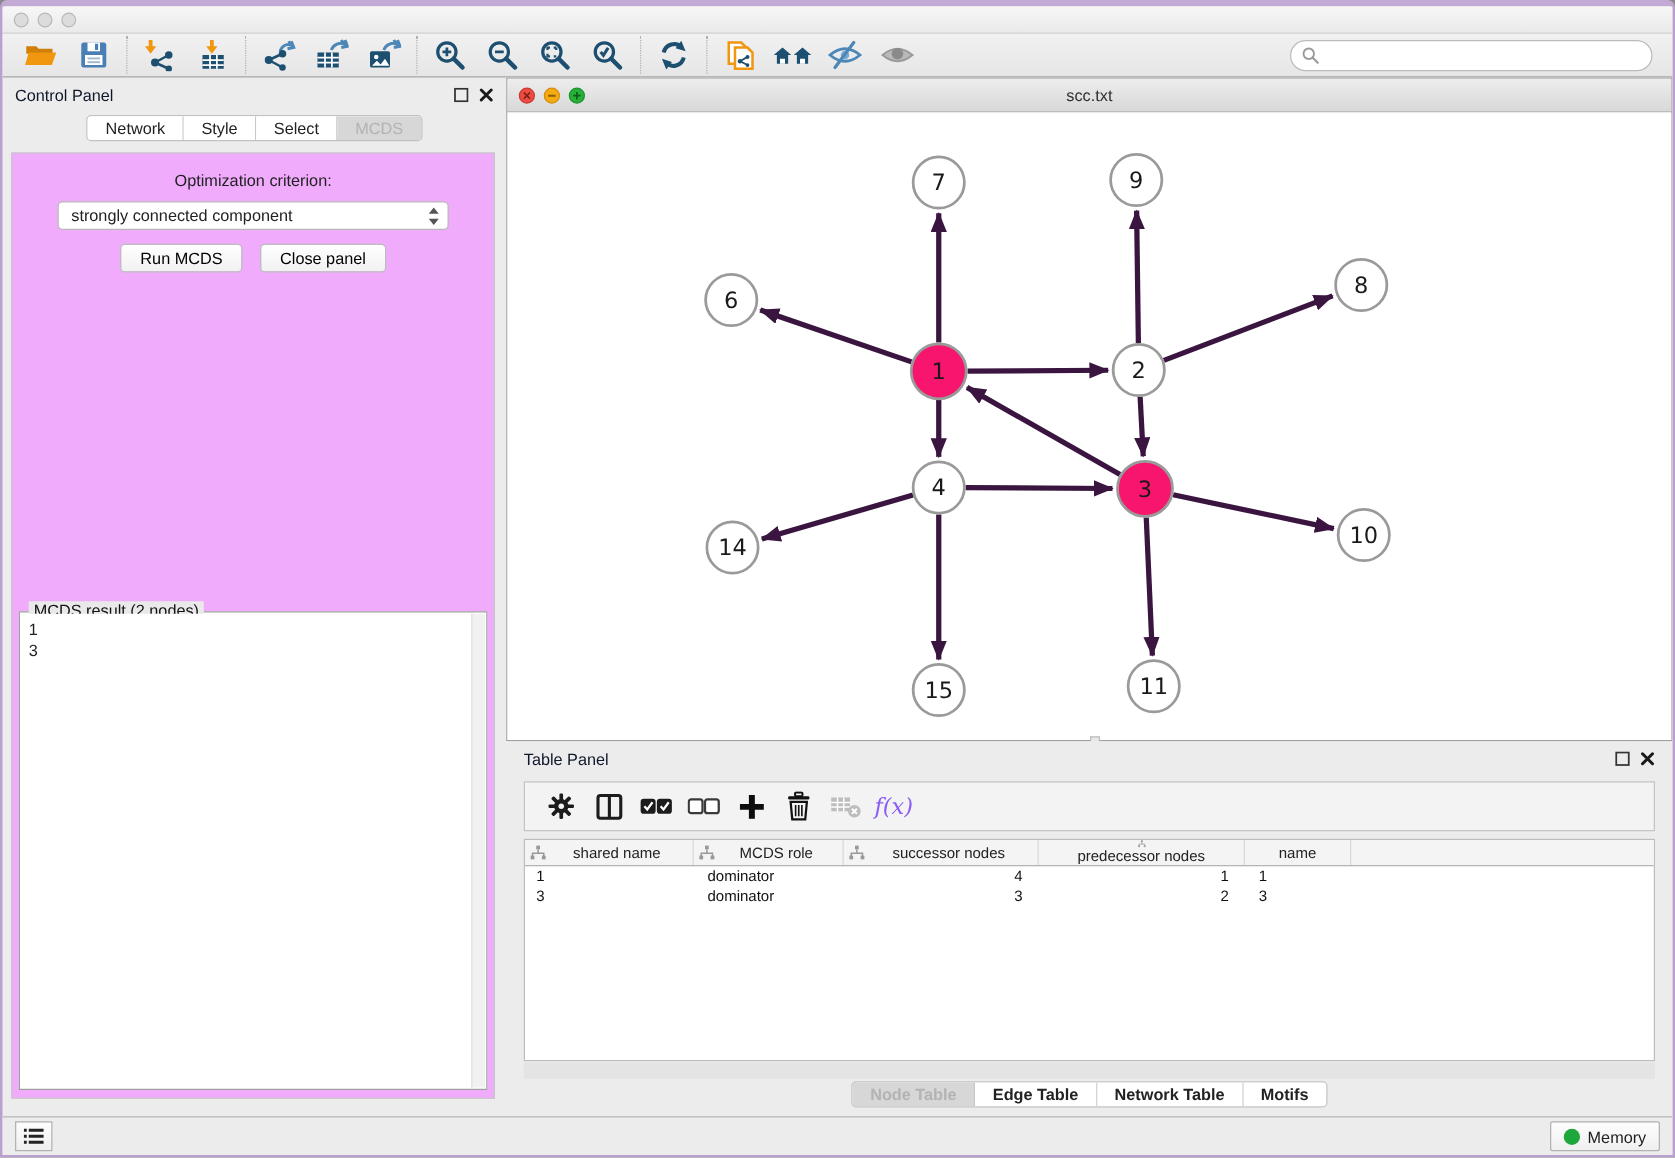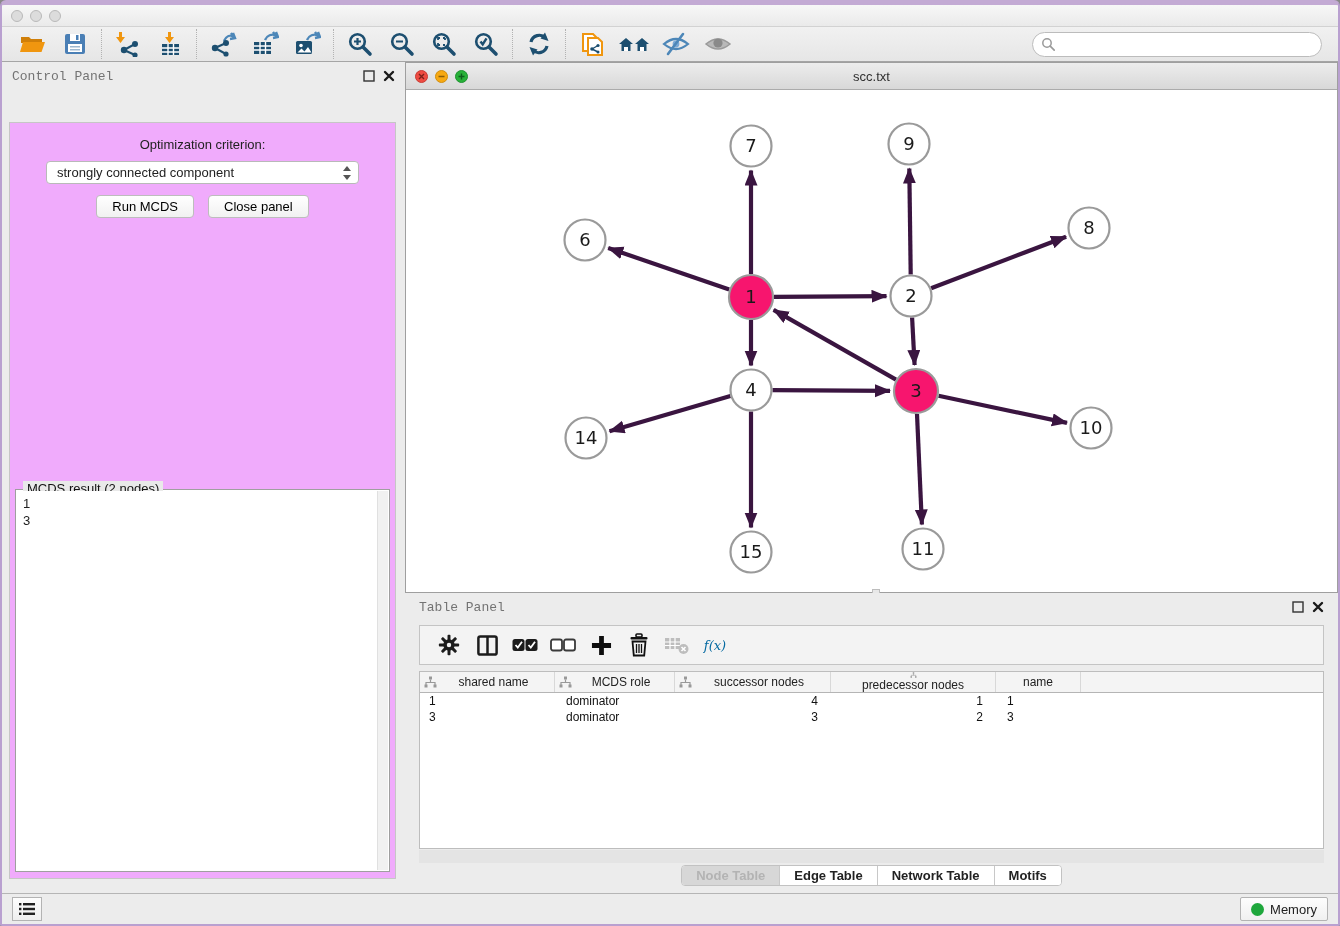--- a/index.html
+++ b/index.html
@@ -21,21 +21,21 @@
   .tsep { width:1px; height:30px; border-left:1px dotted #b2b2b2; margin:0 5px; }
   .searchbox { margin-left:auto; margin-right:6px; width:290px; height:25px; background:#fff;
     border:1px solid #bcbcbc; border-radius:13px; display:flex; align-items:center; padding:0 8px; }
   .searchbox input { border:none; outline:none; flex:1; font-size:13px; background:transparent; margin-left:5px; }
 
   
   .main { position:relative; height:831px; }
 
   
   .control-panel { position:absolute; left:0; top:0; width:403px; height:831px; }
-  .panel-header { height:28px; display:flex; align-items:center; padding:0 10px; color:#737373;font-family:Liberation Mono, monospace; }
+  .panel-header { height:28px; display:flex; align-items:center; padding:0 10px; color:#0f172a; }
   .panel-header .hdr-icons { margin-left:auto; display:flex; gap:8px; align-items:center; }
   .tabs-row { display:flex; justify-content:center; margin-top:2px; }
   .seg { display:flex; border:1px solid #c2c2c2; border-radius:4px; overflow:hidden; background:#fff; }
   .seg .tab { padding:2px 14px; font-size:13px; background:#fff; border-right:1px solid #c8c8c8; cursor:pointer; white-space:nowrap; }
   .seg .tab:last-child { border-right:none; }
   .seg .tab.selected { background:#d7d7d7; color:#b3b3b3; }
   .cp-body { position:absolute; left:7px; right:9px; top:60px; bottom:14px; background:#f0abfc; border:1px solid #c6c6c6; }
   .opt-label { text-align:center; margin-top:14px; }
   .dropdown { margin:9px 36px 0 36px; height:23px; background:#fff; border:1px solid #b9b9b9; border-radius:4px;
     display:flex; align-items:center; padding:0 6px 0 10px; cursor:pointer; }
@@ -61,21 +61,21 @@
   .nl.yellow { background:#f7a912; border:1px solid #d18e0e; }
   .nl.green { background:#27b138; border:1px solid #1e9230; }
   .net-canvas { position:relative; width:100%; height:502px; background:#fff; }
   .v-handle { position:absolute; left:50%; bottom:-4px; width:8px; height:7px; background:#e8e8e8; border:1px solid #bdbdbd; }
 
   
   .table-panel { position:absolute; left:403px; top:531px; width:933px; height:300px; background:#ececec; }
   .tp-toolbar { position:absolute; left:14px; right:14px; top:32px; height:40px; background:#f3f3f3;
     border:1px solid #c4c4c4; display:flex; align-items:center; padding:0 10px; }
   .tpbtn { width:38px; height:32px; display:flex; align-items:center; justify-content:center; cursor:pointer; }
-  .fx { font-family:"DejaVu Serif",serif; font-style:italic; color:#0369a1; font-size:13px; }
+  .fx { font-family:"DejaVu Serif",serif; font-style:italic; color:#8b5cf6; font-size:18px; }
   .tablebox { position:absolute; left:14px; right:14px; top:78px; bottom:44px; background:#fff; border:1px solid #bdbdbd; overflow:hidden; }
   .thead { display:flex; height:21px; border-bottom:1px solid #b5b5b5; background:#f4f4f4; }
   .th { display:flex; align-items:center; border-right:1px solid #d8d8d8; font-size:12px; color:#222; padding:0 4px; }
   .th .thlabel { flex:1; text-align:center; }
   .trow { display:flex; height:16px; align-items:center; }
   .td { font-size:12px; color:#111; overflow:hidden; white-space:nowrap; }
   .al { text-align:left; padding-left:9px; }
   .ar { text-align:right; padding-right:13px; }
   .band { position:absolute; left:14px; right:14px; bottom:30px; height:13px; background:#e4e4e4; }
   .table-tabs { position:absolute; left:0; right:0; bottom:7px; display:flex; justify-content:center; }
@@ -248,20 +248,28 @@
       <div class="panel-header">
         <span>Control Panel</span>
         <span class="hdr-icons">
           <svg class="icon" width="12" height="12" viewBox="0 0 12 12">
               <rect x="1" y="1" width="10" height="10" fill="none" stroke="#333" stroke-width="1.4"></rect>
             </svg>
           <svg class="icon" width="12" height="12" viewBox="0 0 12 12">
               <path d="M2 2l8 8M10 2l-8 8" stroke="#1a1a1a" stroke-width="2.4" stroke-linecap="round"></path>
             </svg>
         </span>
+      </div>
+      <div class="tabs-row">
+        <div class="seg">
+          <div class="tab">Network</div>
+          <div class="tab">Style</div>
+          <div class="tab">Select</div>
+          <div class="tab selected">MCDS</div>
+        </div>
       </div>
       <div class="cp-body">
         <div class="opt-label">Optimization criterion:</div>
         <div class="dropdown">
           <span class="dval">strongly connected component</span>
           <svg class="icon" width="10" height="16" viewBox="0 0 10 16">
               <path d="M5 1l4 5H1z" fill="#555"></path>
               <path d="M5 15l4-5H1z" fill="#555"></path>
             </svg>
         </div>

